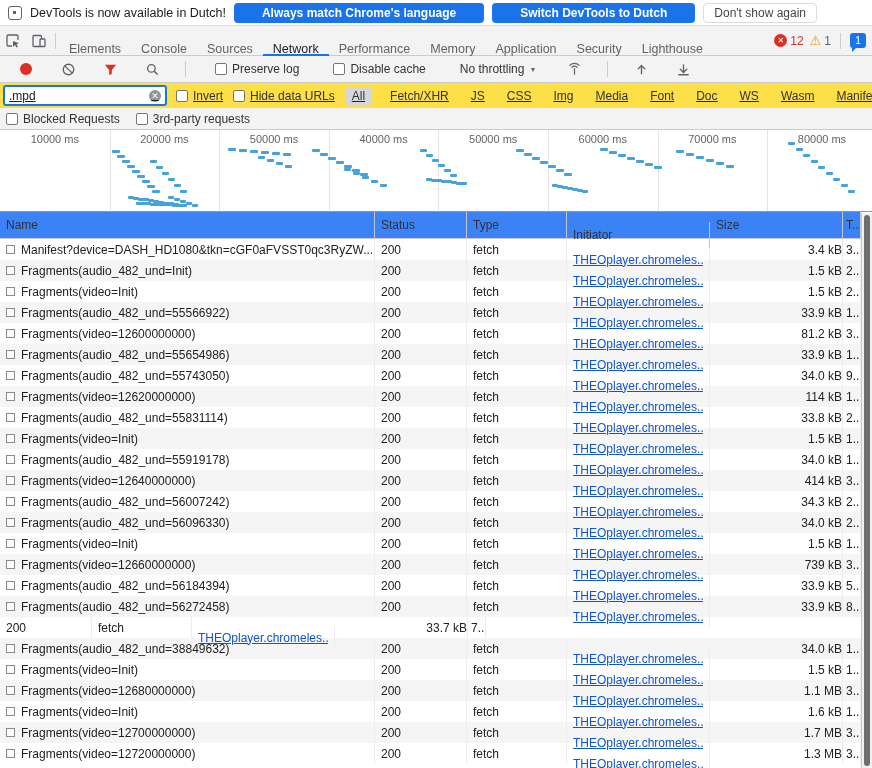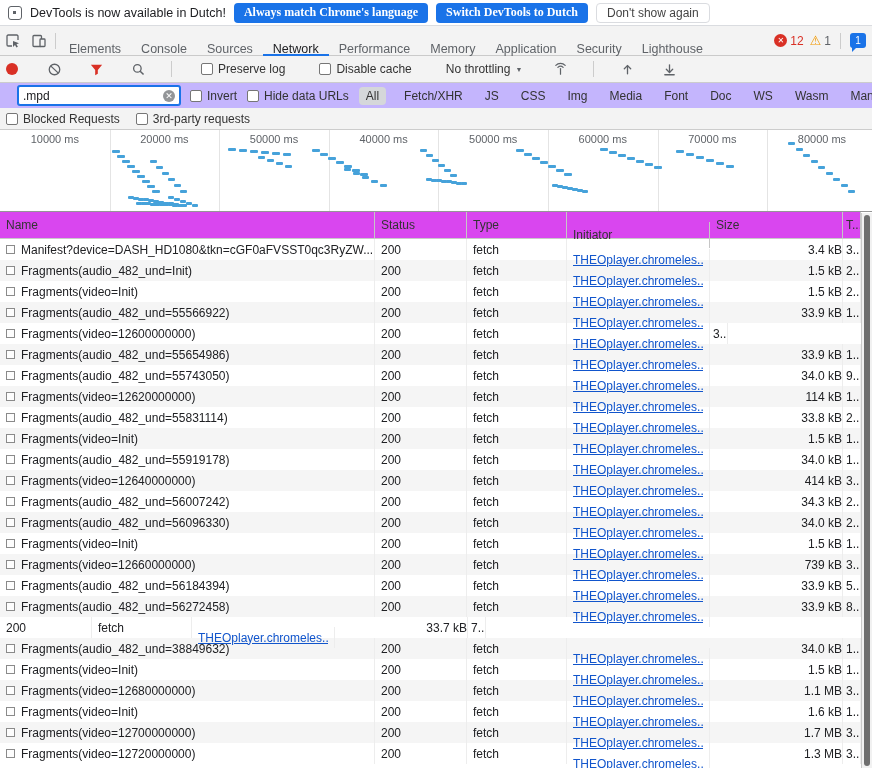--- a/index.html
+++ b/index.html
@@ -8,21 +8,21 @@
     font-family: "Liberation Sans", "DejaVu Sans", sans-serif;
     font-size: 12px; color: #202124; background: #fff;
   }
   .app { position:relative; width:872px; height:768px; overflow:hidden; background:#fff; }
 
   
   .infobar { height:26px; display:flex; align-items:center; gap:8px; padding:0 8px;
              background:#fff; border-bottom:1px solid #dadce0; white-space:nowrap; }
   .infobar .msg { font-size:12.5px; color:#202124; }
   .btn-primary { background:#1a73e8; color:#fff; border:none; border-radius:4px; height:20px;
-                 padding:0 10px; font-size:12px; font-weight:bold; font-family:Liberation Serif, serif; cursor:pointer; }
+                 padding:0 28px; font-size:12px; font-weight:bold; font-family:Liberation Sans, sans-serif; cursor:pointer; }
   .btn-secondary { background:#fff; color:#444; border:1px solid #dadce0; border-radius:4px; height:20px;
                    padding:0 10px; font-size:12px; font-family:inherit; cursor:pointer; }
   .info-ic { width:14px; height:14px; border:1.5px solid #5f6368; border-radius:3px; position:relative; flex:none; }
   .info-ic::after { content:""; position:absolute; left:4px; top:4px; width:3px; height:3px; background:#5f6368; }
 
   
   .tabbar { height:30px; background:#f3f3f3; border-bottom:1px solid #cacaca;
             display:flex; align-items:stretch; white-space:nowrap; }
   .tool-ic { width:26px; display:flex; align-items:center; justify-content:center; cursor:pointer; }
   .vsep { width:1px; height:16px; background:#ccc; align-self:center; margin:0 3px; flex:none; }
@@ -35,52 +35,52 @@
             display:flex; align-items:center; justify-content:center; }
   .err-num { color:#d93025; }
   .warn-ic { color:#f29900; font-size:13px; line-height:1; }
   .warn-num { color:#5f6368; }
   .issues-ic { min-width:16px; height:15px; background:#1a73e8; border-radius:3px; color:#fff; font-size:10px;
                display:flex; align-items:center; justify-content:center; position:relative; padding:0 2px; }
   .issues-ic::after { content:""; position:absolute; left:2px; bottom:-4px; border:3px solid transparent; border-top-color:#1a73e8; border-left-color:#1a73e8; }
 
   
   .nettoolbar { height:27px; background:#f3f3f3; border-bottom:1px solid #ccc;
-                display:flex; align-items:center; gap:18px; padding:0 0; white-space:nowrap; }
+                display:flex; align-items:center; gap:18px; padding:0 14px; white-space:nowrap; }
   .icon-btn { width:24px; height:24px; display:flex; align-items:center; justify-content:center; cursor:pointer; flex:none; }
   .rec-dot { width:12px; height:12px; border-radius:50%; background:#d93025; }
   .chk { display:flex; align-items:center; gap:5px; margin:0 8px; cursor:pointer; color:#333; }
   .box { width:12px; height:12px; border:1px solid #767676; border-radius:2px; background:#fff; flex:none; }
   .select { display:flex; align-items:center; gap:5px; margin:0 8px; color:#333; cursor:pointer; }
   .caret { font-size:7px; color:#5f6368; }
 
   
-  .filterbar { height:25px; background:#c4b5fd; display:flex; align-items:center; gap:10px;
-               padding:0 18px; white-space:nowrap; overflow:hidden; }
+  .filterbar { height:25px; background:#fde047; display:flex; align-items:center; gap:10px;
+               padding:0 4px; white-space:nowrap; overflow:hidden;text-decoration:underline; }
   .filterbar2 { height:22px; background:#f3f3f3; border-bottom:1px solid #ccc; display:flex; align-items:center;
                 gap:16px; padding:0 6px; white-space:nowrap; }
   .filter-input { width:162px; height:19px; background:#fff; border:1px solid #1a73e8;
                   box-shadow:0 0 0 1px #1a73e8; border-radius:2px; display:flex; align-items:center; flex:none; }
   .filter-input input { border:none; outline:none; flex:1 1 auto; min-width:0; font:inherit; color:#202124; padding:0 4px; background:transparent; }
   .clear-ic { width:12px; height:12px; border-radius:50%; background:#939598; color:#fff; font-size:9px; line-height:12px;
               text-align:center; margin-right:4px; cursor:pointer; flex:none; }
   .types { display:flex; align-items:center; gap:14px; color:#333; }
   .type-pill { cursor:pointer; padding:2px 4px; border-radius:4px; }
   .type-pill.selected { background:#d5d7da; padding:2px 7px; }
 
   
   .overview { position:relative; height:82px; background:#fff; border-bottom:1px solid #969696; overflow:hidden; cursor:crosshair; }
   .ov-labels { display:flex; position:relative; z-index:2; }
   .ov-label { flex:0 0 109.6px; text-align:center; font-size:11px; color:#5f6368; padding-top:3px; }
   .gridline { position:absolute; top:0; bottom:0; width:1px; background:#e4e4e4; }
   .ov-marks { position:absolute; inset:0; z-index:1; }
   .dash { position:absolute; height:3px; background:#46a2da; border-radius:1px; }
 
   
-  .grid-header { height:27px; width:861px; background:#d946ef; border-bottom:1px solid #c9c9c9;
+  .grid-header { height:27px; width:861px; background:#3b82f6; border-bottom:1px solid #c9c9c9;
                  display:flex; align-items:center; color:#333; }
   .hcell { height:100%; display:flex; align-items:center; padding:0 6px; border-right:1px solid #c6c6c6; cursor:pointer; overflow:hidden; white-space:nowrap; }
   .table-body { width:861px; }
   .req-row { display:flex; height:21px; align-items:center; cursor:pointer; }
   .req-row:nth-of-type(even) { background:#f5f5f5; }
   .cell { height:100%; display:flex; align-items:center; padding:0 6px; border-right:1px solid #ededed;
           overflow:hidden; white-space:nowrap; color:#202124; }
   .c-name { width:375px; gap:6px; }
   .c-status { width:92px; }
   .c-type { width:100px; }
@@ -483,20 +483,21 @@
       <div class="req-row">
         <div class="cell c-name">
           <span class="file-ic"></span>
           <span>Fragments(video=12600000000)</span>
         </div>
         <div class="cell c-status">200</div>
         <div class="cell c-type">fetch</div>
         <div class="cell c-initiator">
           <span class="link">THEOplayer.chromeles...</span>
         </div>
+        <div class="cell c-size">81.2 kB</div>
         <div class="cell c-time">3...</div>
       </div>
 
       <div class="req-row">
         <div class="cell c-name">
           <span class="file-ic"></span>
           <span>Fragments(audio_482_und=55654986)</span>
         </div>
         <div class="cell c-status">200</div>
         <div class="cell c-type">fetch</div>

